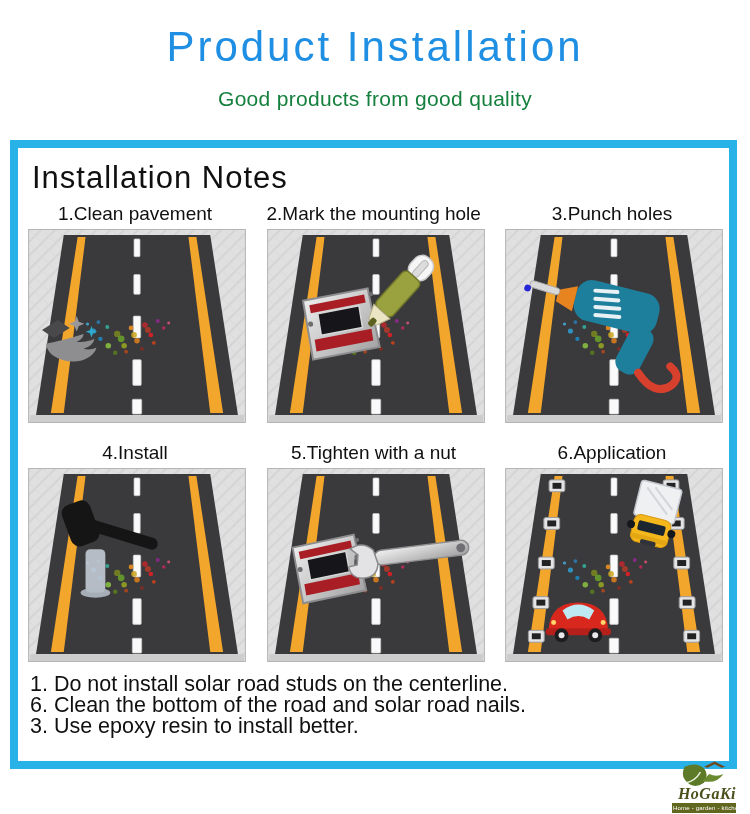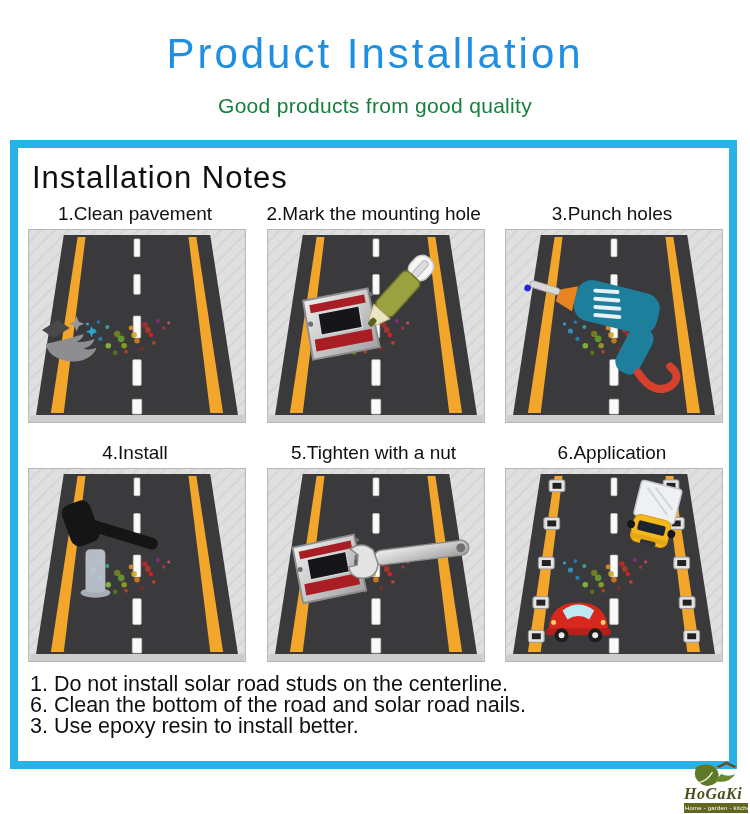--- a/index.html
+++ b/index.html
@@ -1,37 +1,37 @@
 <!DOCTYPE html>
 <html><head>
 <meta charset="utf-8">
 <style>
   html,body{margin:0;padding:0;}
   body{
     width:750px;height:814px;background:#ffffff;position:relative;overflow:hidden;
     font-family:"Liberation Sans", sans-serif;color:#101010;
   }
   .header{text-align:center;padding-top:22px;}
-  .title{margin:8px;font-size:42px;font-weight:400;letter-spacing:3px;color:#1e8fe3;}
+  .title{margin:1px;font-size:42px;font-weight:400;letter-spacing:3px;color:#1e8fe3;}
   .subtitle{margin:16px 0 0 0;font-size:21px;letter-spacing:.3px;color:#15803d;}
   .panel{
     position:absolute;left:10px;top:140px;width:711px;height:613px;
     border:8px solid #29b2e8;background:#ffffff;box-sizing:content-box;
   }
   .panel-heading{margin:12px 0 6px 14px;font-size:31px;font-weight:400;letter-spacing:1px;}
   .row{display:flex;justify-content:space-between;padding:0 10px;margin-top:2px;}
   .step{width:214px;text-align:center;}
   .caption{font-size:19px;height:27px;line-height:24px;white-space:nowrap;}
   .caption.bold{font-weight:normal;}
   .scene{width:218px;height:194px;}
   .scene svg{width:100%;height:100%;display:block;}
   .note{margin:12px 0 0 12px;font-size:21.5px;line-height:21px;}
   .note div{white-space:nowrap;}
   .logo{
-    position:absolute;right:2px;bottom:1px;width:64px;text-align:left;z-index:5;
+    position:absolute;right:14px;bottom:1px;width:64px;text-align:right;z-index:5;
     line-height:1;
   }
   .logo-leaf{display:block;margin:0 auto -2px auto;}
   .logo-name{
     font-family:"Liberation Serif", serif;font-style:italic;font-weight:bold;
     font-size:16px;color:#4c511c;letter-spacing:.5px;display:block;
   }
   .logo-bar{
     display:block;background:#62671f;color:#ffffff;font-size:6px;
     padding:2px 1px;margin-top:1px;letter-spacing:.2px;white-space:nowrap;

